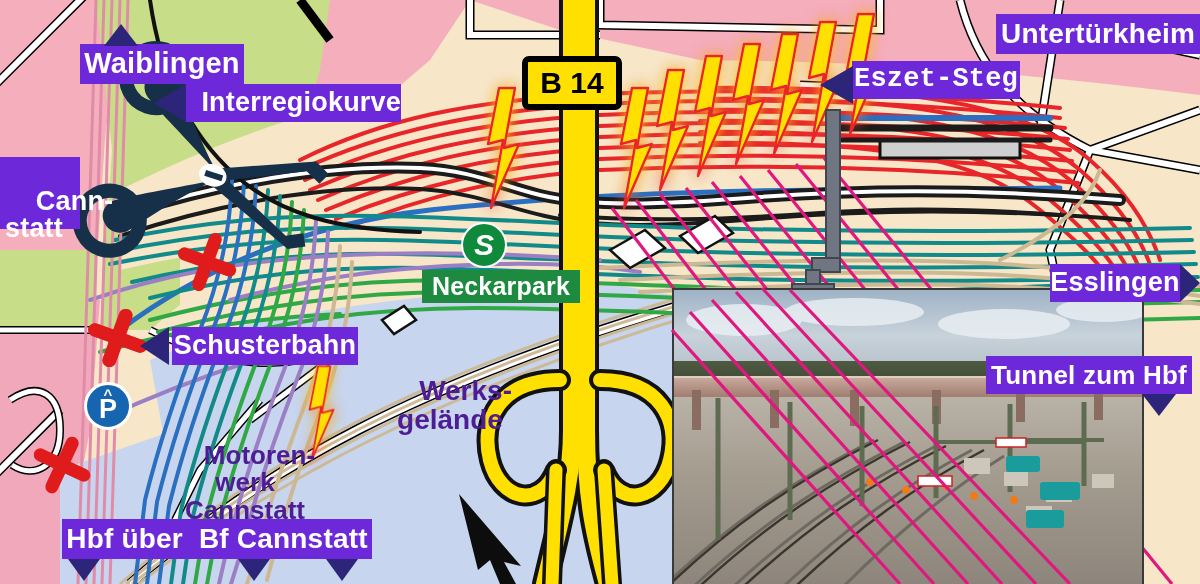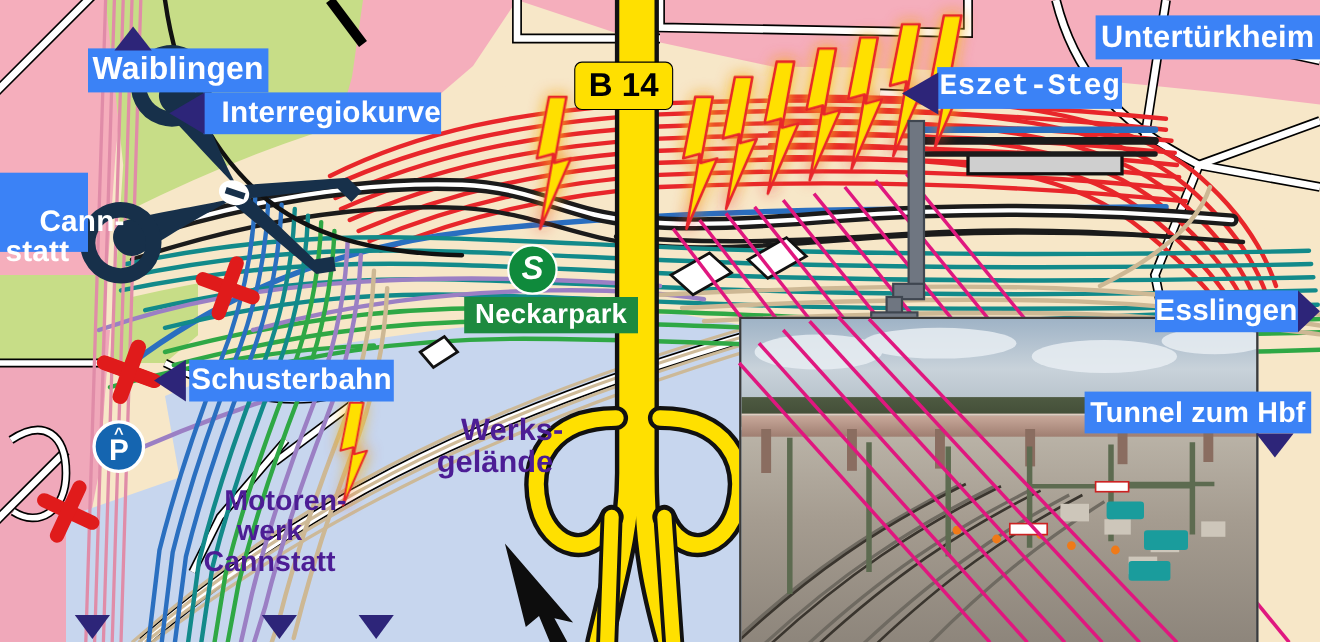--- a/index.html
+++ b/index.html
@@ -1,26 +1,26 @@
 <!DOCTYPE html>
 <html><head>
 <meta charset="utf-8">
 <style>
   html,body{margin:0;padding:0;background:#fff;}
   body{font-family:"Liberation Sans",sans-serif;}
   #map{position:relative;width:1200px;height:584px;overflow:hidden;background:#f7e7c8;}
   #map svg.layer{position:absolute;left:0;top:0;width:1200px;height:584px;}
-  .badge{position:absolute;background:#3b82f6;color:#fff;font-weight:700;
+  .badge{position:absolute;background:#6d28d9;color:#fff;font-weight:700;
          letter-spacing:.2px;line-height:1.02;white-space:pre;display:flex;
          align-items:center;justify-content:center;box-sizing:border-box;}
   .badge.green{background:#1d8a3f;}
   .ptr{position:absolute;width:0;height:0;}
   .plain{position:absolute;color:#4c1d95;font-weight:700;line-height:1.06;
          text-align:center;white-space:pre;}
-  .shield{position:absolute;background:#ffe000;border:1px solid #000000;border-radius:7px;
+  .shield{position:absolute;background:#ffe000;border:6px solid #000000;border-radius:7px;
           color:#000;font-weight:700;display:flex;align-items:center;justify-content:center;}
   .sbahn{position:absolute;border-radius:50%;background:#0f8a3c;color:#fff;
          display:flex;align-items:center;justify-content:center;font-weight:700;
          font-style:italic;border:2px solid #fff;}
   .pico{position:absolute;border-radius:50%;background:#1565b0;color:#fff;
         display:flex;align-items:center;justify-content:center;font-weight:700;
         border:3px solid #fff;}
   .pico .caret{position:absolute;top:5px;left:0;right:0;text-align:center;
         font-size:15px;line-height:9px;}
   .photo{position:absolute;overflow:hidden;border:2px solid #3a3a3a;background:#8d9aa6;}
@@ -518,20 +518,23 @@
   <div class="badge" style="left:986px;top:356px;width:206px;height:38px;font-size:26px;">
     <span>Tunnel zum Hbf</span>
   </div>
   <div class="ptr" style="left:1142px;top:394px;border-left:17px solid transparent;border-right:17px solid transparent;border-top:22px solid #2d2579;"></div>
 
   <div class="badge" style="left:172px;top:327px;width:186px;height:38px;font-size:27px;">
     <span>Schusterbahn</span>
   </div>
   <div class="ptr" style="left:140px;top:327px;border-top:19px solid transparent;border-bottom:19px solid transparent;border-right:29px solid #2d2579;"></div>
 
+  <div class="badge" style="left:62px;top:519px;width:310px;height:40px;font-size:28px;">
+    <span>Hbf über  Bf Cannstatt</span>
+  </div>
   <div class="ptr" style="left:68px;top:559px;border-left:16px solid transparent;border-right:16px solid transparent;border-top:22px solid #2d2579;"></div>
   <div class="ptr" style="left:238px;top:559px;border-left:16px solid transparent;border-right:16px solid transparent;border-top:22px solid #2d2579;"></div>
   <div class="ptr" style="left:326px;top:559px;border-left:16px solid transparent;border-right:16px solid transparent;border-top:22px solid #2d2579;"></div>
 
   <div class="plain" style="left:370px;top:346px;width:160px;font-size:28px;">
     <span>Werks-
 gelände</span>
   </div>
   <div class="plain" style="left:150px;top:414px;width:190px;font-size:26px;">
     <span>Motoren-

